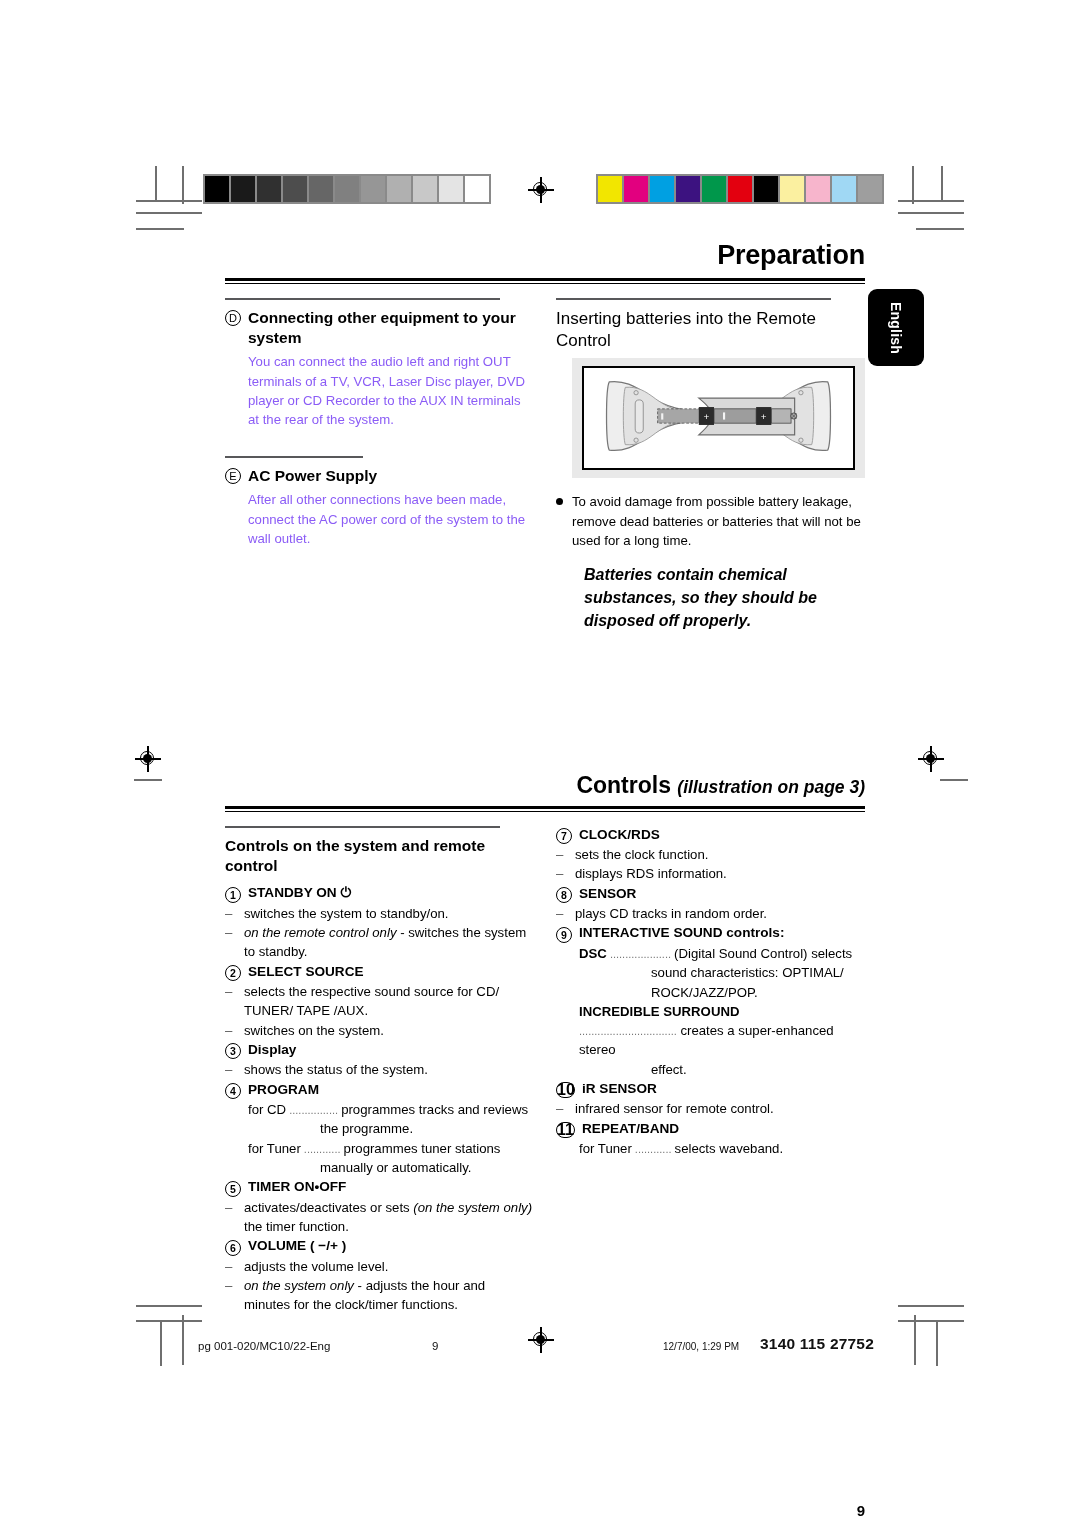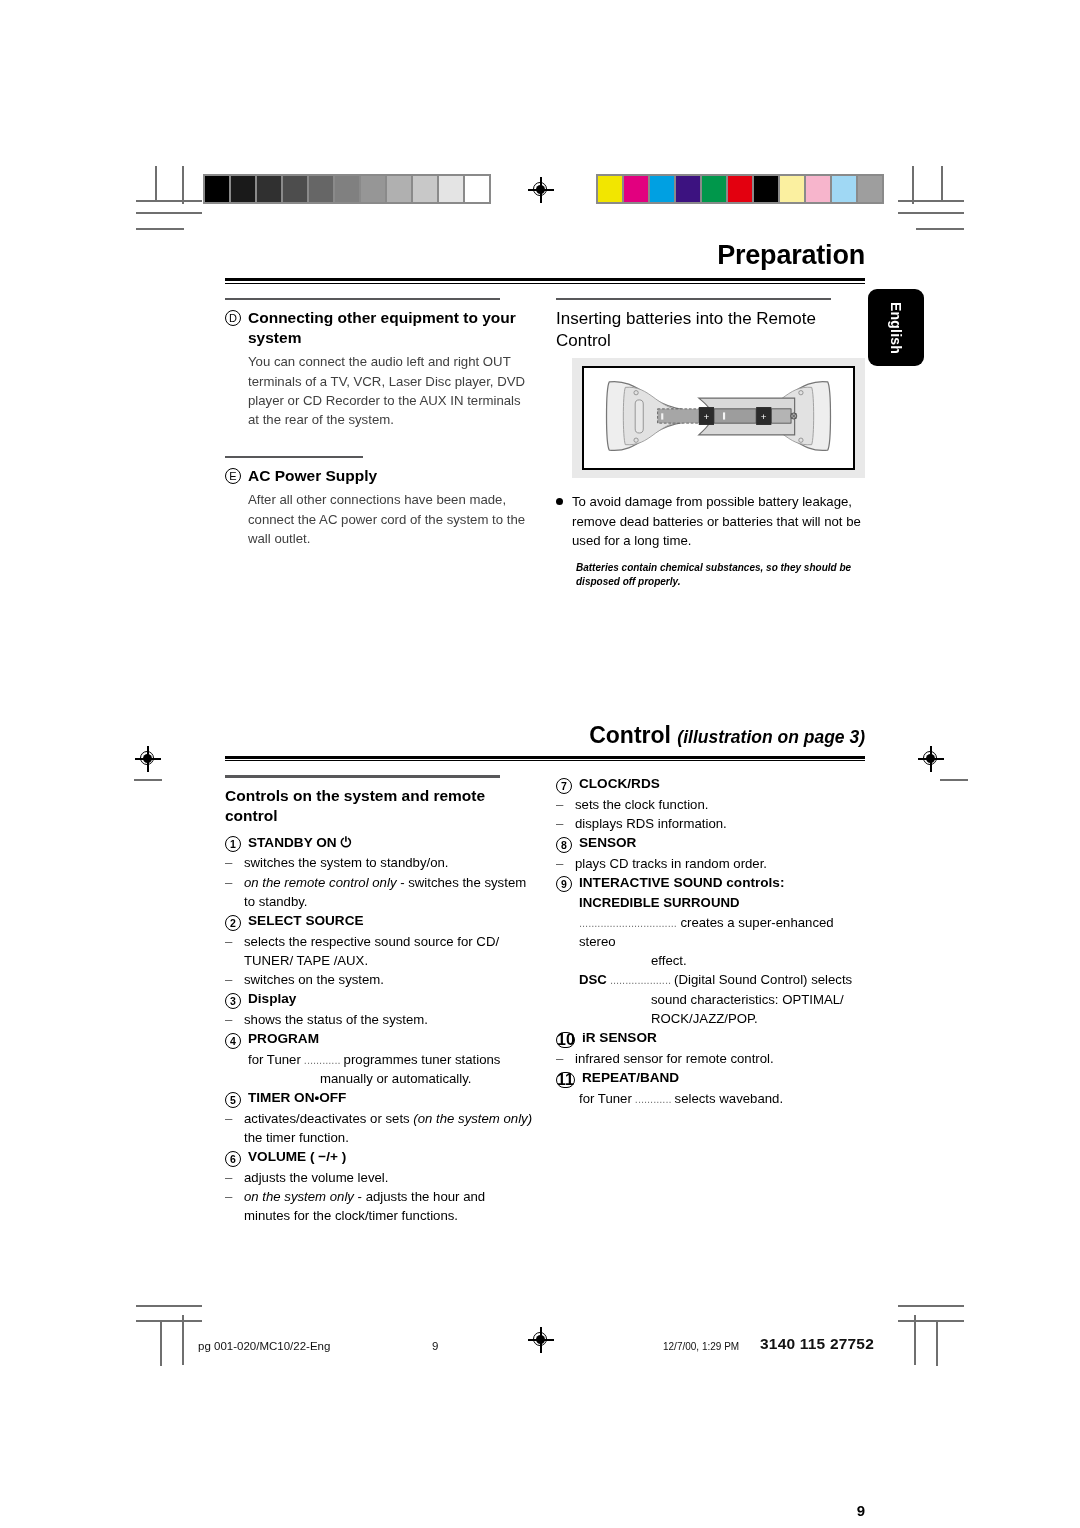--- a/index.html
+++ b/index.html
@@ -133,44 +133,44 @@
     box-sizing: border-box;
     margin-top: 2.5px;
   }
   .circ-num.wide { width: 19px; border-radius: 9px; font-size: 16px; }
 
   p.body {
     font-size: 13.2px;
     line-height: 1.47;
     margin: 0 0 0 0;
     padding-left: 23px;
-    color: #404040;
+    color: #8b5cf6;
   }
 
   .bullet-para {
     display: flex;
     gap: 9px;
     font-size: 13.2px;
     line-height: 1.47;
     margin-bottom: 10px;
   }
   .bullet-dot {
     flex: none;
     width: 7px; height: 7px;
     background: #000;
     border-radius: 50%;
     margin-top: 6px;
   }
 
   .warn {
-    font-size: 10px;
+    font-size: 16px;
     font-weight: bold;
     font-style: italic;
     line-height: 1.45;
-    margin: 4px;
+    margin: 12px;
     padding-left: 16px;
   }
 
   
   .battery-fig {
     background: #e9e9e9;
     padding: 8px 10px;
     margin: 4px 0 14px 16px;
     box-sizing: border-box;
   }
@@ -445,21 +445,21 @@
         <div class="bullet-dot"></div>
         <div>To avoid damage from possible battery leakage, remove dead batteries or batteries that will not be used for a long time.</div>
       </div>
 
       <p class="warn">Batteries contain chemical substances, so they should be disposed off properly.</p>
     </div>
   </div>
 
   <div class="controls-section">
     <h1 class="controls-title">
-      <b>Control</b>
+      <b>Controls</b>
       <i>(illustration on page 3)</i>
     </h1>
     <div class="rule-heavy"></div>
     <div class="rule-title-thin"></div>
 
     <div class="two-col">
       <div class="col">
         <div class="sec-rule mid"></div>
         <h2 class="sec-head" style="margin-bottom:8px">Controls on the system and remote control</h2>
         <div id="controls-left-list">
@@ -499,20 +499,21 @@
               <div class="ctrl-dash-row">
                 <span class="dash">–</span>
                 <span class="txt">shows the status of the system.</span>
               </div>
             </div>
             <div class="ctrl-item">
               <div class="ctrl-head">
                 <div class="circ-num">4</div>
                 <div>PROGRAM</div>
               </div>
+              <div class="sub-row"><span>for CD</span><span style="color: rgb(119, 119, 119); font-size: 11px;"> ................ </span><span>programmes tracks and reviews</span><span class="hang">the programme.</span></div>
               <div class="sub-row"><span>for Tuner</span><span style="color: rgb(119, 119, 119); font-size: 11px;"> ............ </span><span>programmes tuner stations</span><span class="hang">manually or automatically.</span></div>
             </div>
             <div class="ctrl-item">
               <div class="ctrl-head">
                 <div class="circ-num">5</div>
                 <div>TIMER ON•OFF</div>
               </div>
               <div class="ctrl-dash-row">
                 <span class="dash">–</span>
                 <span class="txt">activates/deactivates or sets <i>(on the system only)</i> the timer function.</span>
@@ -558,26 +559,26 @@
               <div class="ctrl-dash-row">
                 <span class="dash">–</span>
                 <span class="txt">plays CD tracks in random order.</span>
               </div>
             </div>
             <div class="ctrl-item">
               <div class="ctrl-head">
                 <div class="circ-num">9</div>
                 <div>INTERACTIVE SOUND<span> controls:</span></div>
               </div>
+              <div class="sub-row"><span style="font-weight: bold;">DSC</span><span style="color: rgb(119, 119, 119); font-size: 11px;"> .................... </span><span>(Digital Sound Control) selects</span><span class="hang">sound characteristics: OPTIMAL/ ROCK/JAZZ/POP.</span></div>
               <div class="sub-row">
                 <div style="font-weight: bold;">INCREDIBLE SURROUND</div>
                 <div><span style="color: rgb(119, 119, 119); font-size: 11px;">................................</span> creates a super-enhanced stereo</div>
                 <span class="hang">effect.</span>
               </div>
-              <div class="sub-row"><span style="font-weight: bold;">DSC</span><span style="color: rgb(119, 119, 119); font-size: 11px;"> .................... </span><span>(Digital Sound Control) selects</span><span class="hang">sound characteristics: OPTIMAL/ ROCK/JAZZ/POP.</span></div>
             </div>
             <div class="ctrl-item">
               <div class="ctrl-head">
                 <div class="circ-num wide">10</div>
                 <div>iR SENSOR</div>
               </div>
               <div class="ctrl-dash-row">
                 <span class="dash">–</span>
                 <span class="txt">infrared sensor for remote control.</span>
               </div>

